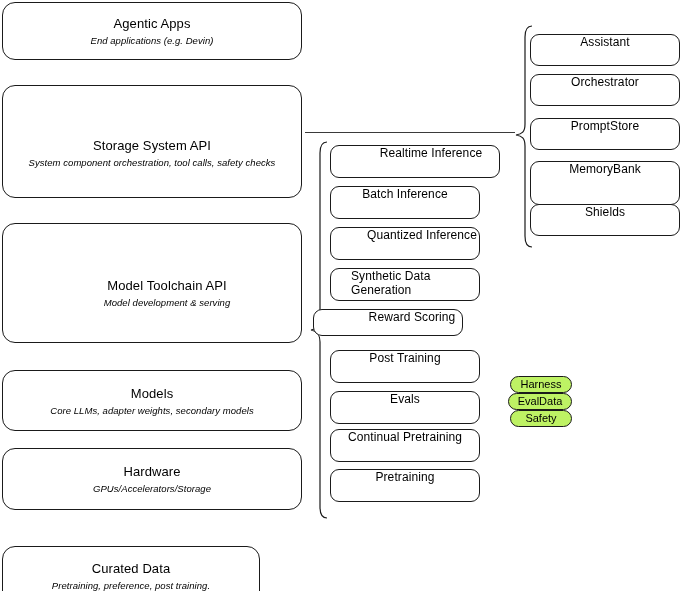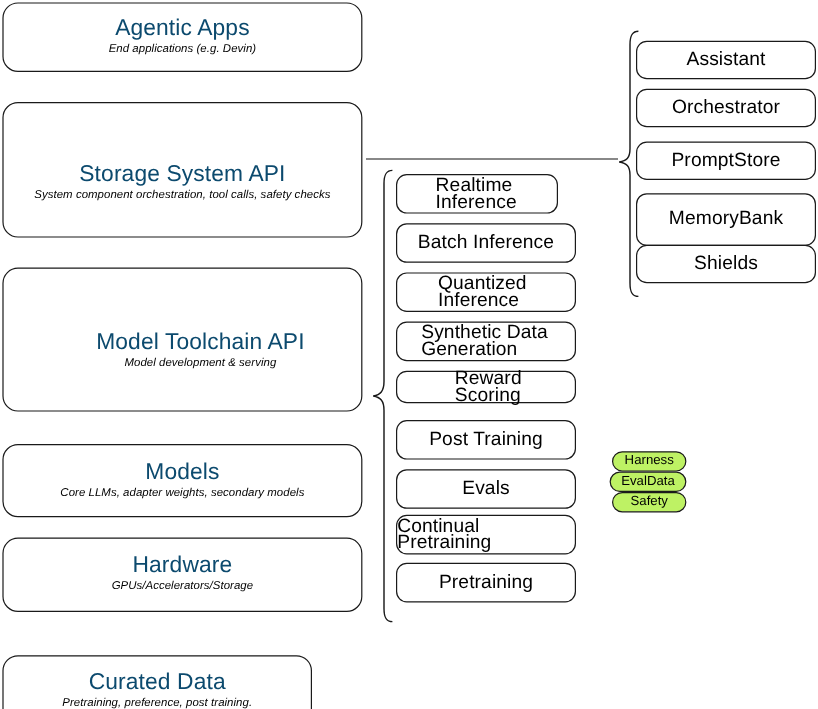--- a/index.html
+++ b/index.html
@@ -27,23 +27,23 @@
     border-radius: 13px;
     background: #ffffff;
     display: flex;
     flex-direction: column;
     align-items: center;
     justify-content: center;
     text-align: center;
     padding: 0 10px;
   }
   .layer-title {
-    font-size: 19px;
+    font-size: 13px;
     line-height: 17px;
-    color: #0c4a6e;
+    color: #000000;
     letter-spacing: 0.1px;
   }
   .layer-sub {
     font-size: 9.5px;
     line-height: 13px;
     color: #000;
     margin-top: 2px;
     letter-spacing: 0.05px;
     font-style: italic;
   }
@@ -53,23 +53,22 @@
   .inner { display: flex; flex-direction: column; align-items: center; }
 
   
   .pill-box {
     position: absolute;
     box-sizing: border-box;
     border: 1.2px solid #1a1a1a;
     border-radius: 9px;
     background: #ffffff;
     display: flex;
-    align-items: center;
     justify-content: center;
-    font-size: 16px;
+    font-size: 12px;
     line-height: 14px;
     color: #000;
     letter-spacing: 0.1px;
   }
 
   
   .badge {
     position: absolute;
     box-sizing: border-box;
     border: 1.1px solid #1a1a1a;
@@ -165,33 +164,33 @@
   <svg class="bracket" style="left:508px; top:24px;" width="26" height="225" viewBox="0 0 26 225">
     <path d="M 24 2
              C 18 2, 17 7, 17 13
              L 17 100
              C 17 108, 14 110, 8 111
              C 14 112, 17 114, 17 122
              L 17 212
              C 17 218, 18 223, 24 223"></path>
   </svg>
 
-  <div class="pill-box" style="left:330px; top:145px; width:135px; height:33px;padding-left:32px;">
+  <div class="pill-box" style="left:330px; top:145px; width:170px; height:33px;padding-left:32px;">
     <span>Realtime Inference</span>
   </div>
   <div class="pill-box" style="left:330px; top:186px; width:150px; height:33px;">
     <span>Batch Inference</span>
   </div>
   <div class="pill-box" style="left:330px; top:227px; width:150px; height:33px;padding-left:34px;">
     <span>Quantized Inference</span>
   </div>
   <div class="pill-box" style="left:330px; top:268px; width:150px; height:33px;padding-left:20px;">
     <span>Synthetic Data Generation</span>
   </div>
-  <div class="pill-box" style="left:330px; top:309px; width:150px; height:27px;padding-left:48px;">
+  <div class="pill-box" style="left:313px; top:309px; width:150px; height:27px;padding-left:48px;">
     <span>Reward Scoring</span>
   </div>
   <div class="pill-box" style="left:330px; top:350px; width:150px; height:33px;">
     <span>Post Training</span>
   </div>
   <div class="pill-box" style="left:330px; top:391px; width:150px; height:33px;">
     <span>Evals</span>
   </div>
   <div class="pill-box" style="left:330px; top:429px; width:150px; height:33px;">
     <span>Continual Pretraining</span>

